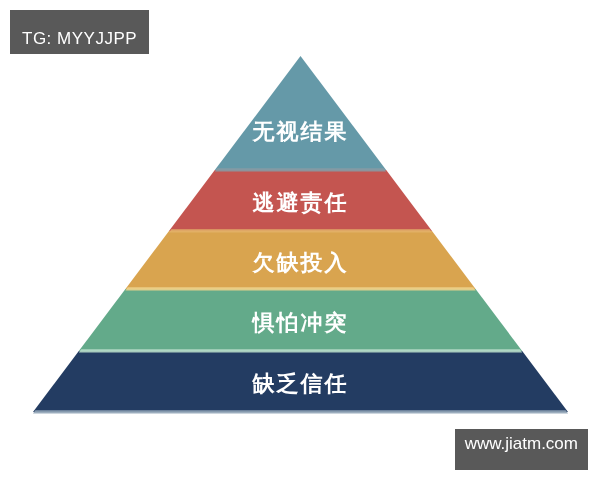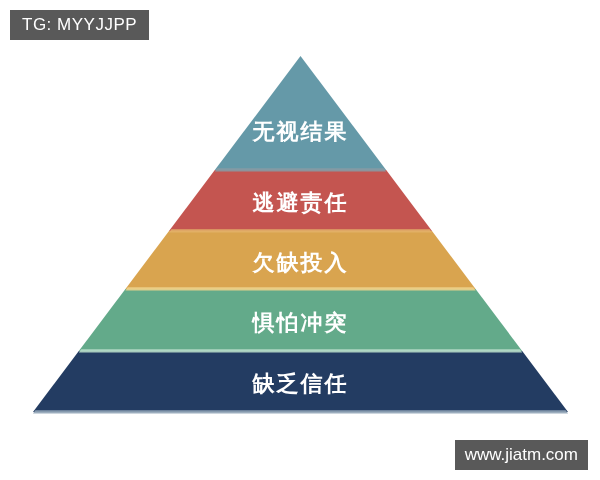--- a/index.html
+++ b/index.html
@@ -23,32 +23,32 @@
     left: 0;
     top: 0;
     width: 600px;
     height: 480px;
   }
   .badge {
     position: absolute;
     color: #ffffff;
     font-size: 17px;
     line-height: 21px;
-    padding: 4px 12px 5px 12px;
+    padding: 18px 12px 5px 12px;
     white-space: nowrap;
   }
   .badge-tg {
     left: 10px;
     top: 10px;
     letter-spacing: 0.5px;
   }
   .badge-site {
     right: 12px;
     bottom: 10px;
-    padding: 4px 10px 5px 10px;
+    padding: 4px 10px 16px 10px;
   }
   .lvl-label {
     font-family: "Liberation Sans", sans-serif;
     font-size: 22px;
     font-weight: bold;
     letter-spacing: 2px;
   }
 </style>
 </head>
 <body style="background: rgb(255, 255, 255);">

